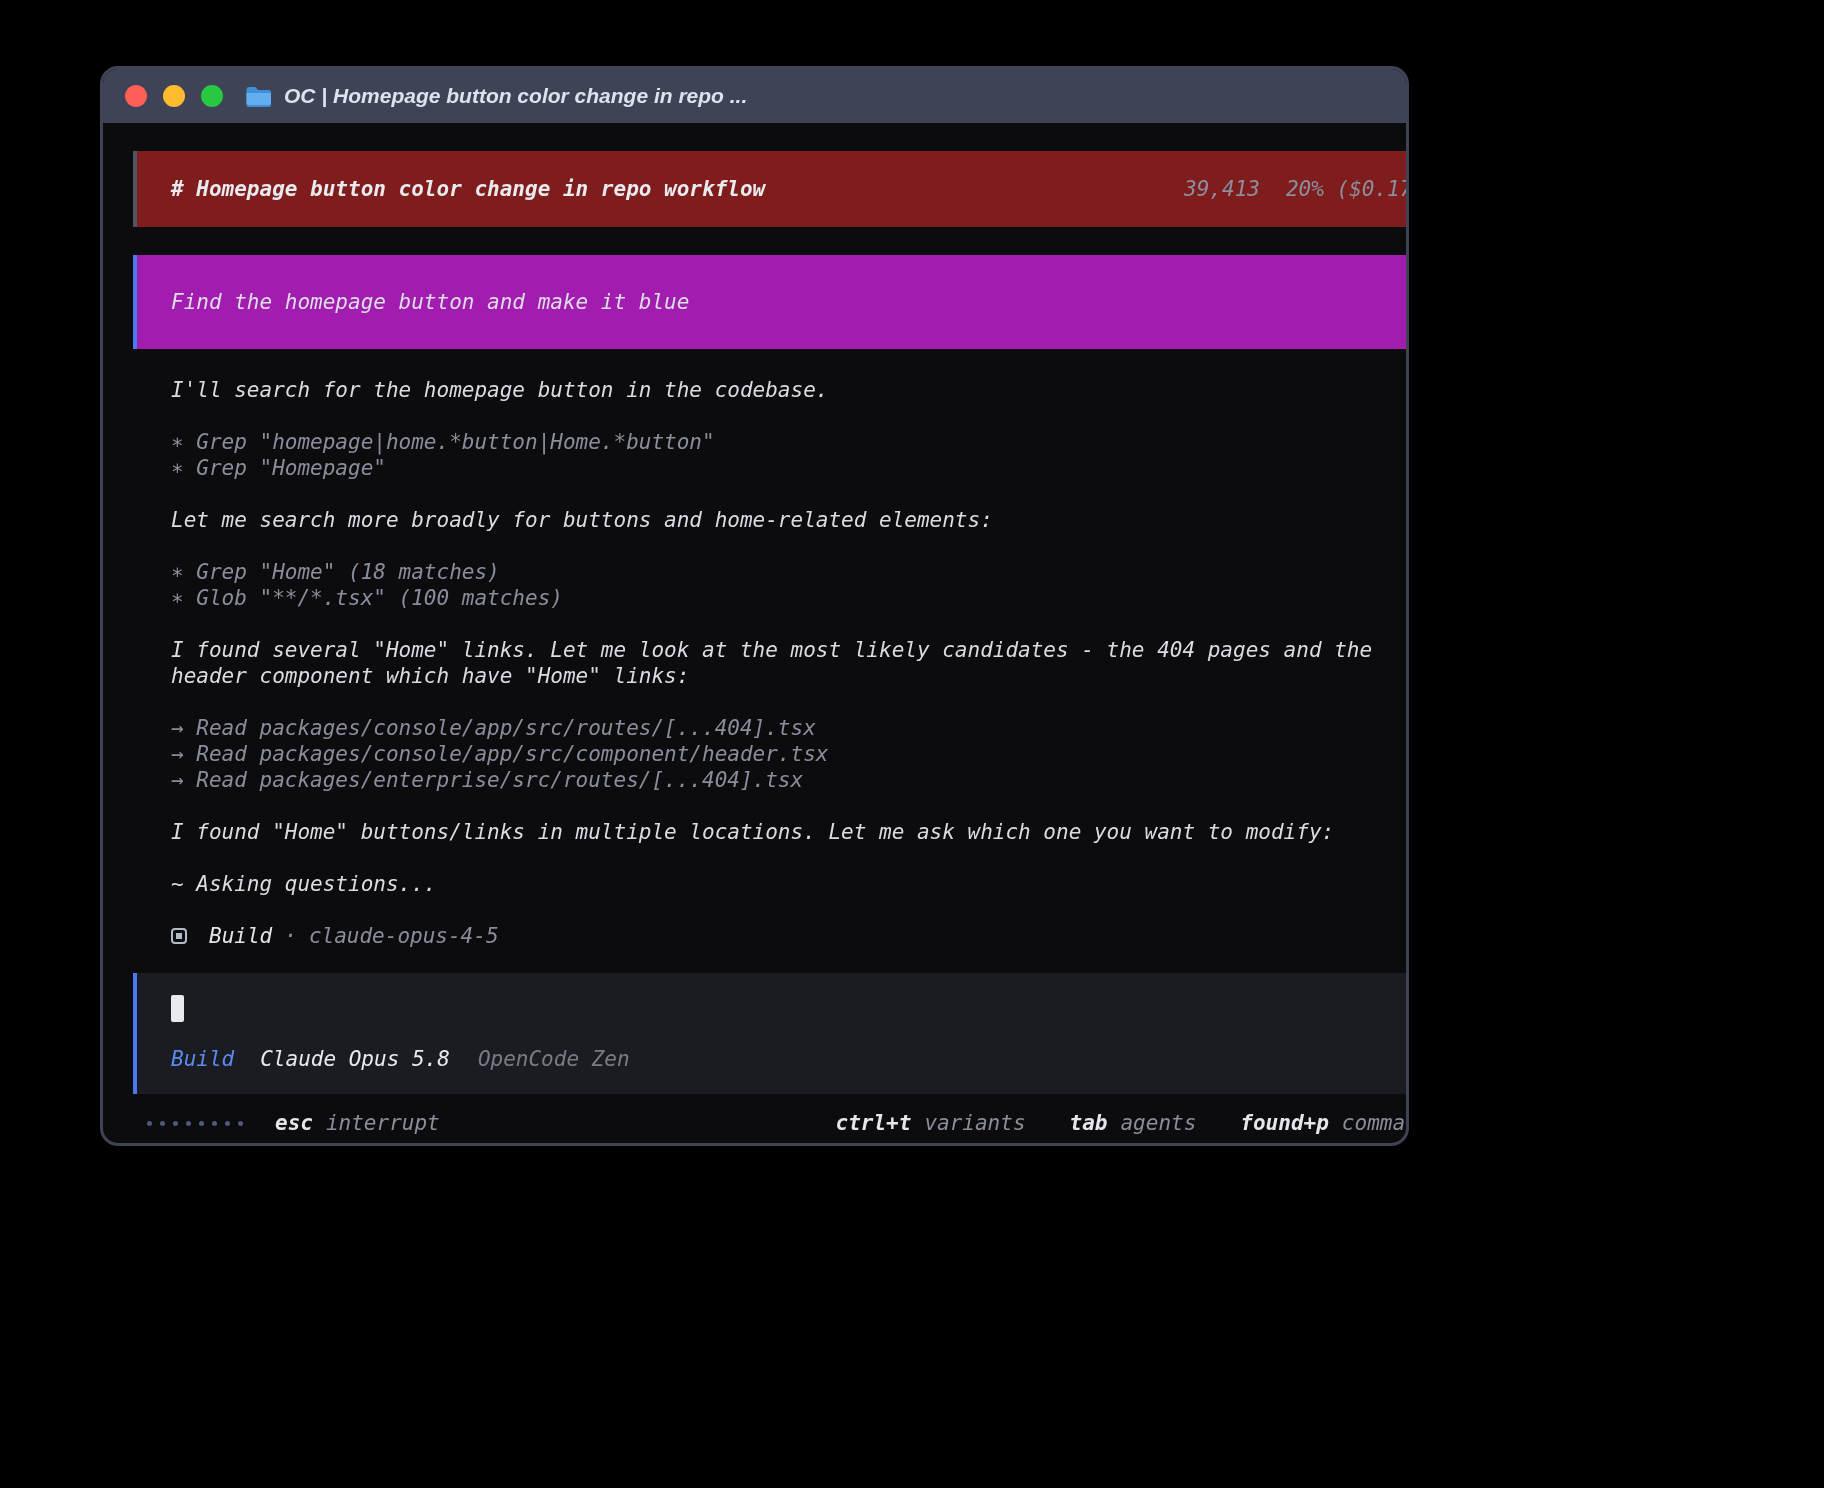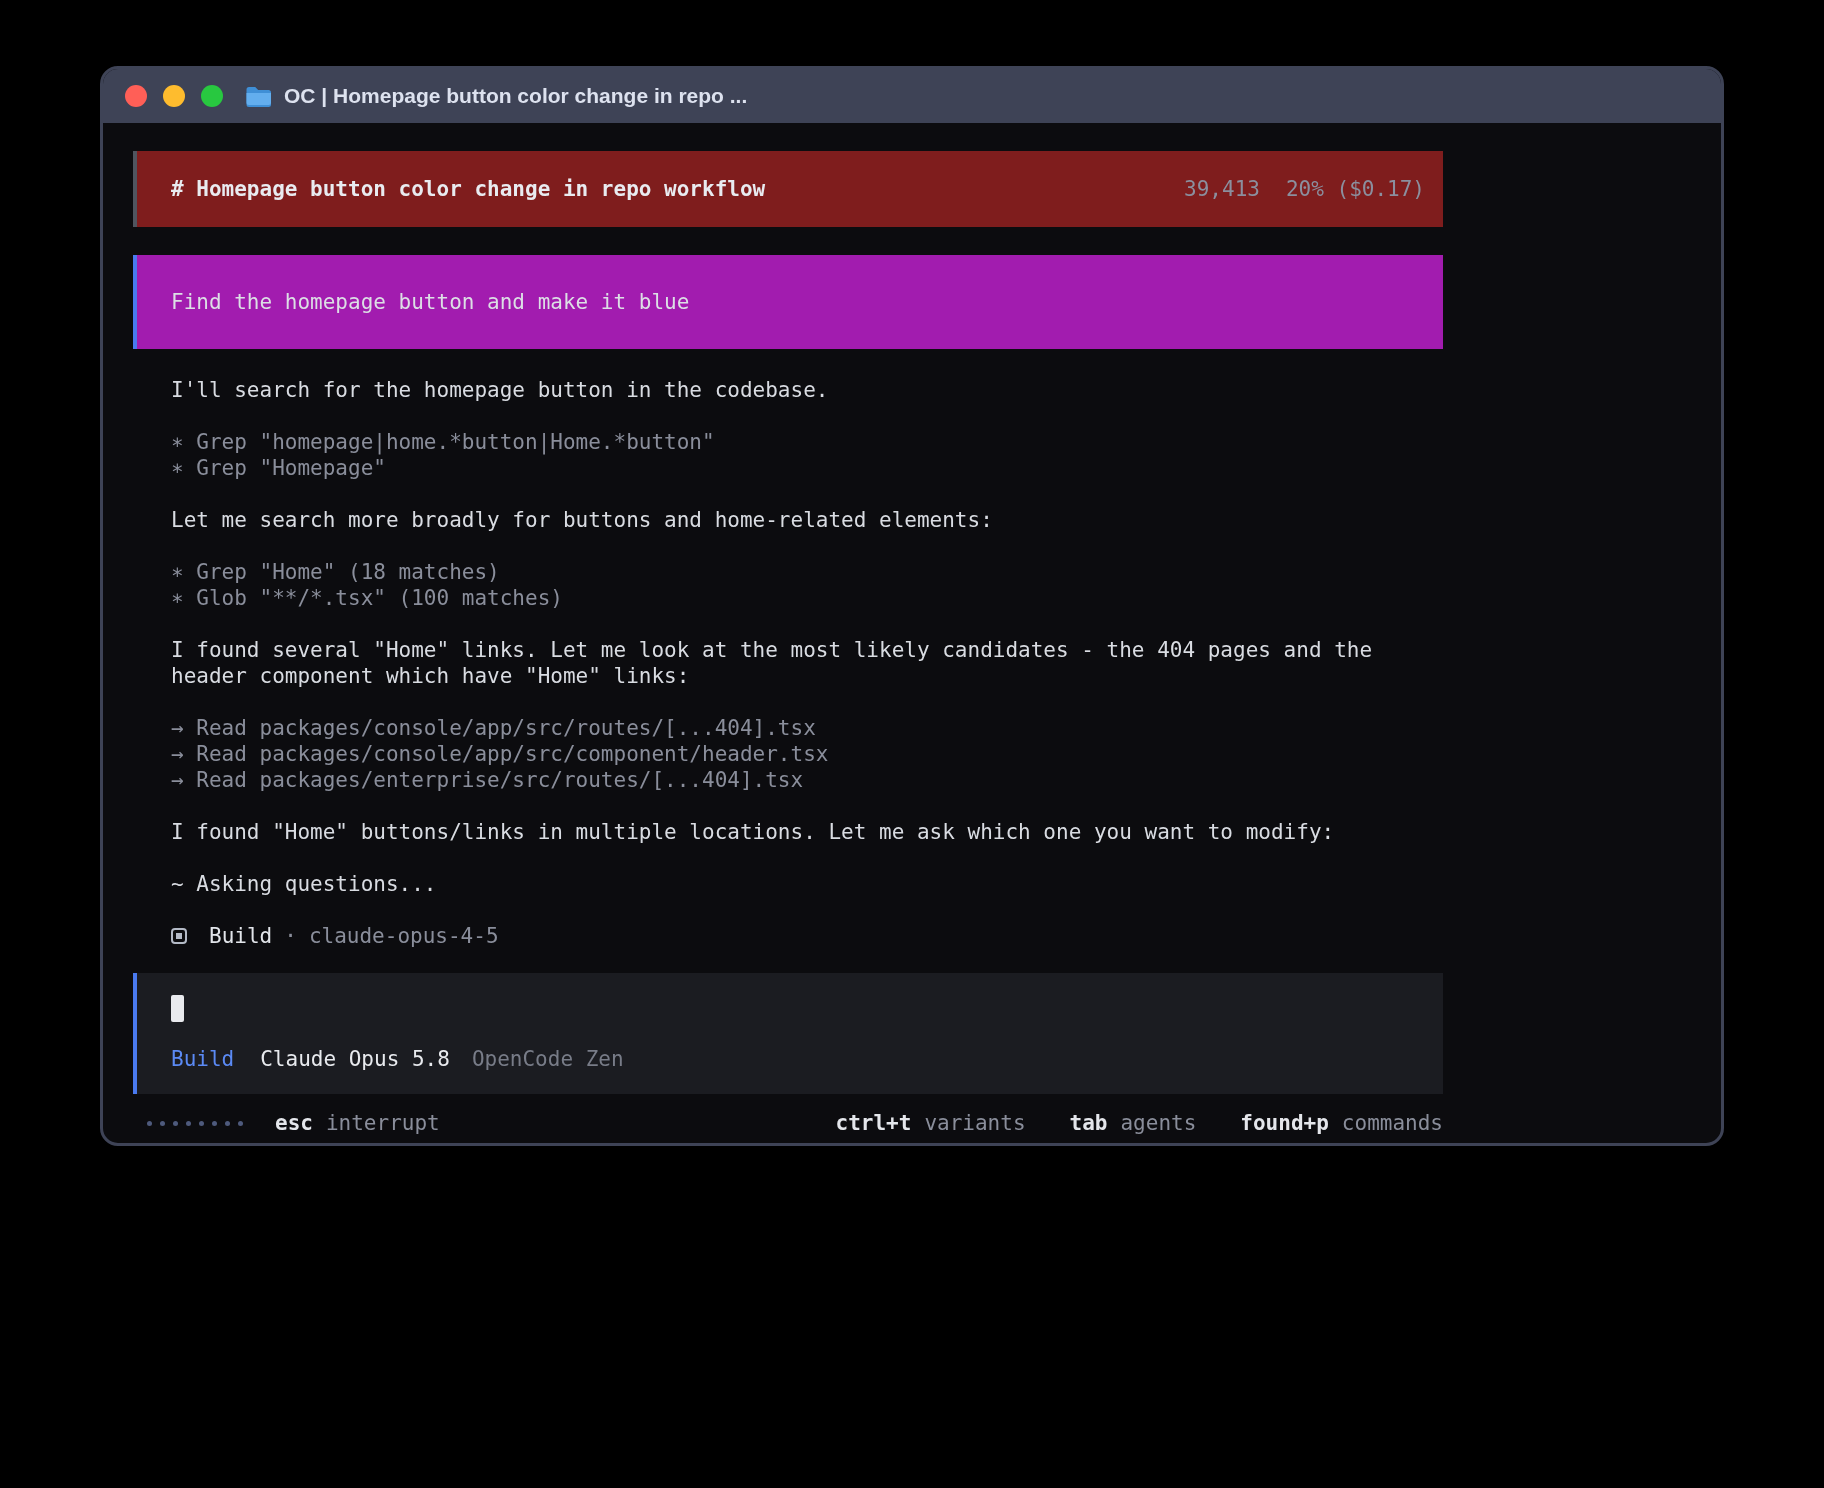--- a/index.html
+++ b/index.html
@@ -7,25 +7,26 @@
   body {
     width:1824px; height:1488px;
     background:#000000;
     font-family:"DejaVu Sans Mono", monospace;
     position:relative;
     overflow:hidden;
   }
 
   .window {
     position:absolute; left:100px; top:66px;
-    width:1624px; height:1080px;
+    width:1309px; height:1080px;
     background:#0c0c0f;
     border:3px solid #3e4356;
     border-radius:18px;
     overflow:hidden;
+    font-style:italic;
   }
 
   
   .titlebar {
     height:54px;
     background:#3e4356;
     display:flex; align-items:center;
     padding:0 22px;
   }
   .lights { display:flex; gap:16px; margin-right:22px; }
@@ -93,21 +94,21 @@
   .input-block {
     margin-top:24px;
     background:#1b1c21;
     border-left:4px solid #4a7af0;
     padding:22px 34px;
   }
   .cursor { width:13px; height:27px; background:#e9eaee; border-radius:2px; }
   .input-status { margin-top:24px; display:flex; align-items:baseline; white-space:nowrap; }
   .mode     { color:#5b8af5; }
   .model    { color:#e8eaee; margin-left:26px; }
-  .provider { margin-left:22px; }
+  .provider { margin-left:28px; }
 
   
   .footer {
     margin-top:16px; width:1310px;
     display:flex; justify-content:space-between; align-items:center;
     white-space:nowrap;
   }
   .f-left { display:flex; align-items:center; }
   .spinner { display:flex; gap:8px; margin-left:14px; margin-right:32px; }
   .spinner i { width:5px; height:5px; border-radius:50%; background:#4e5a7c; display:block; }

